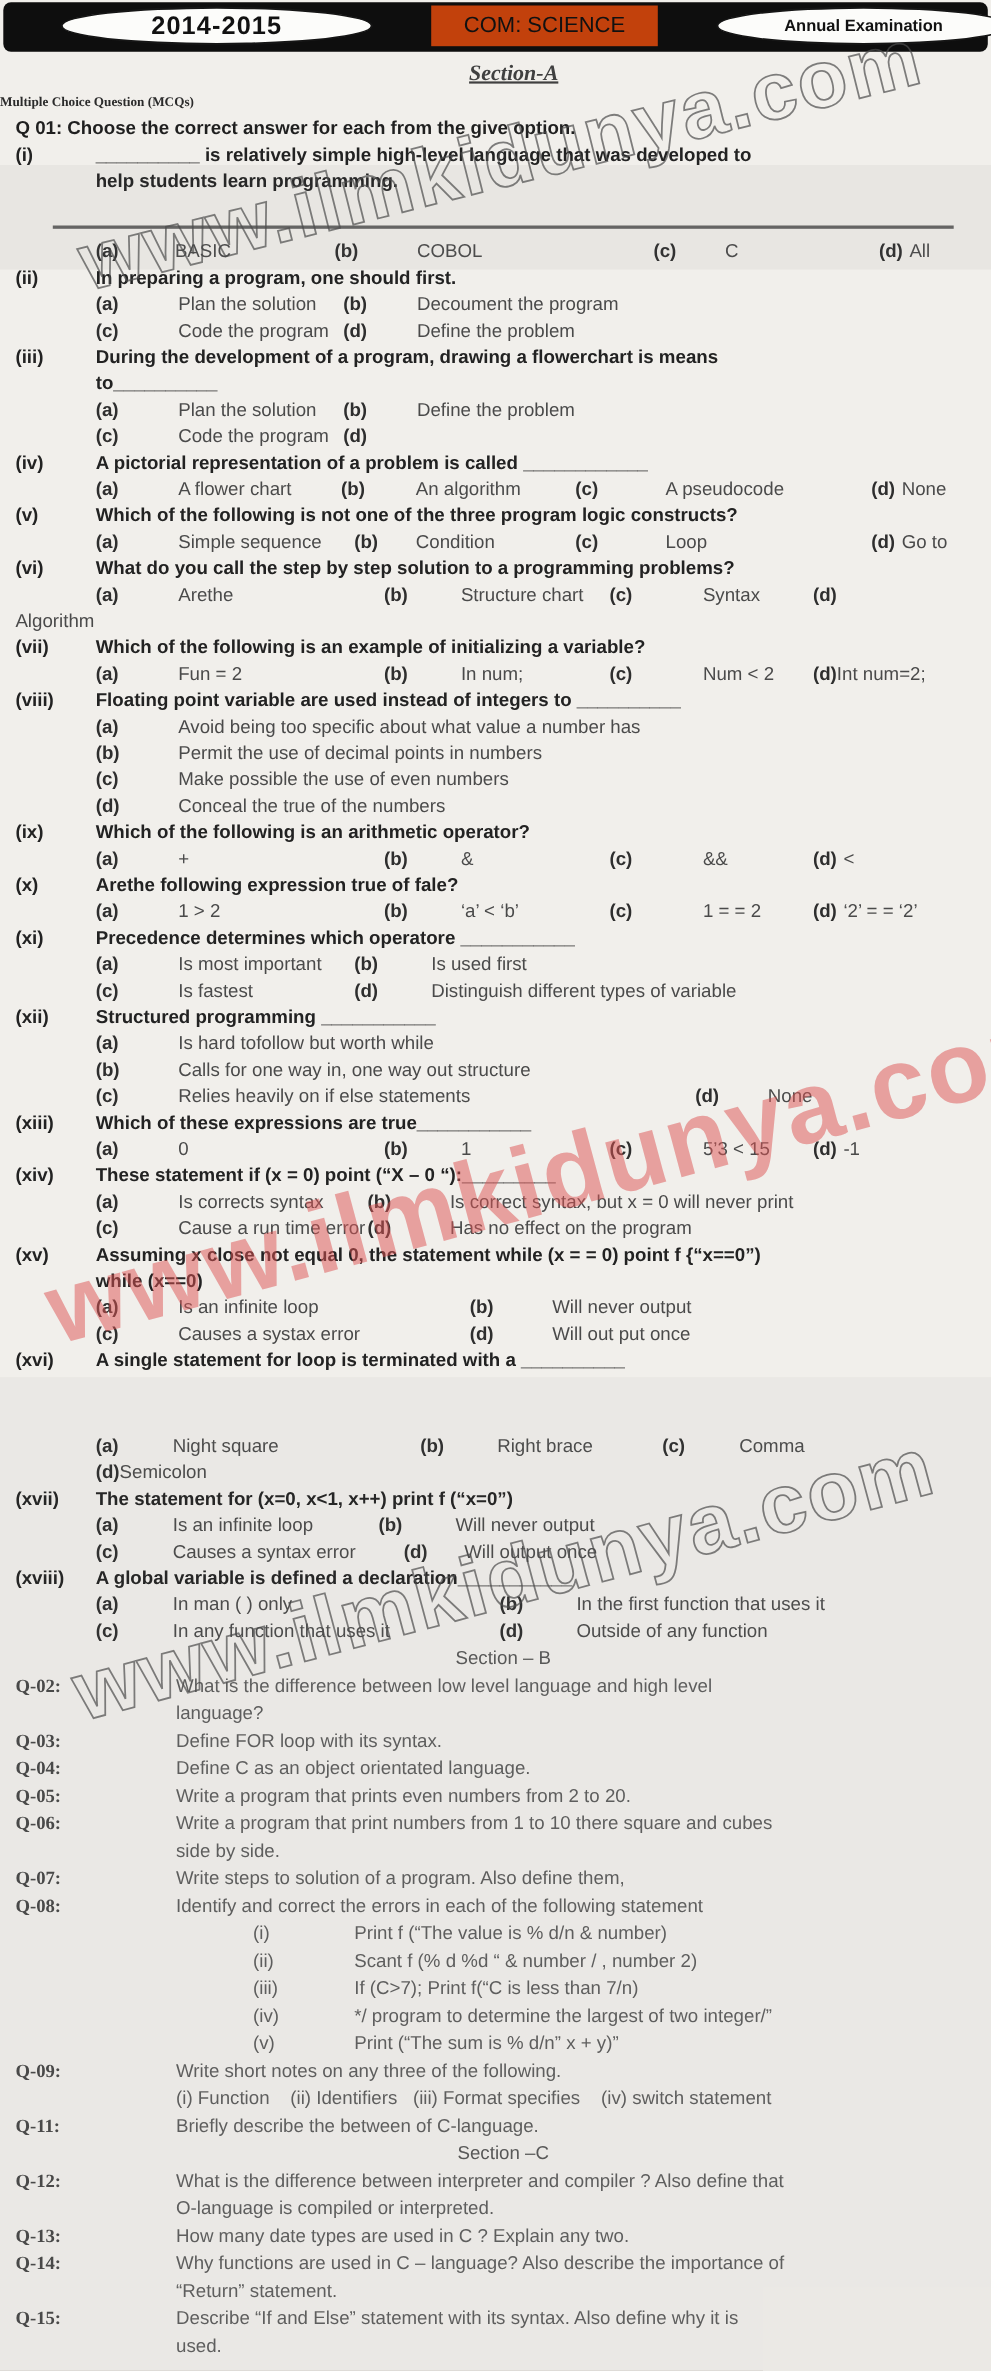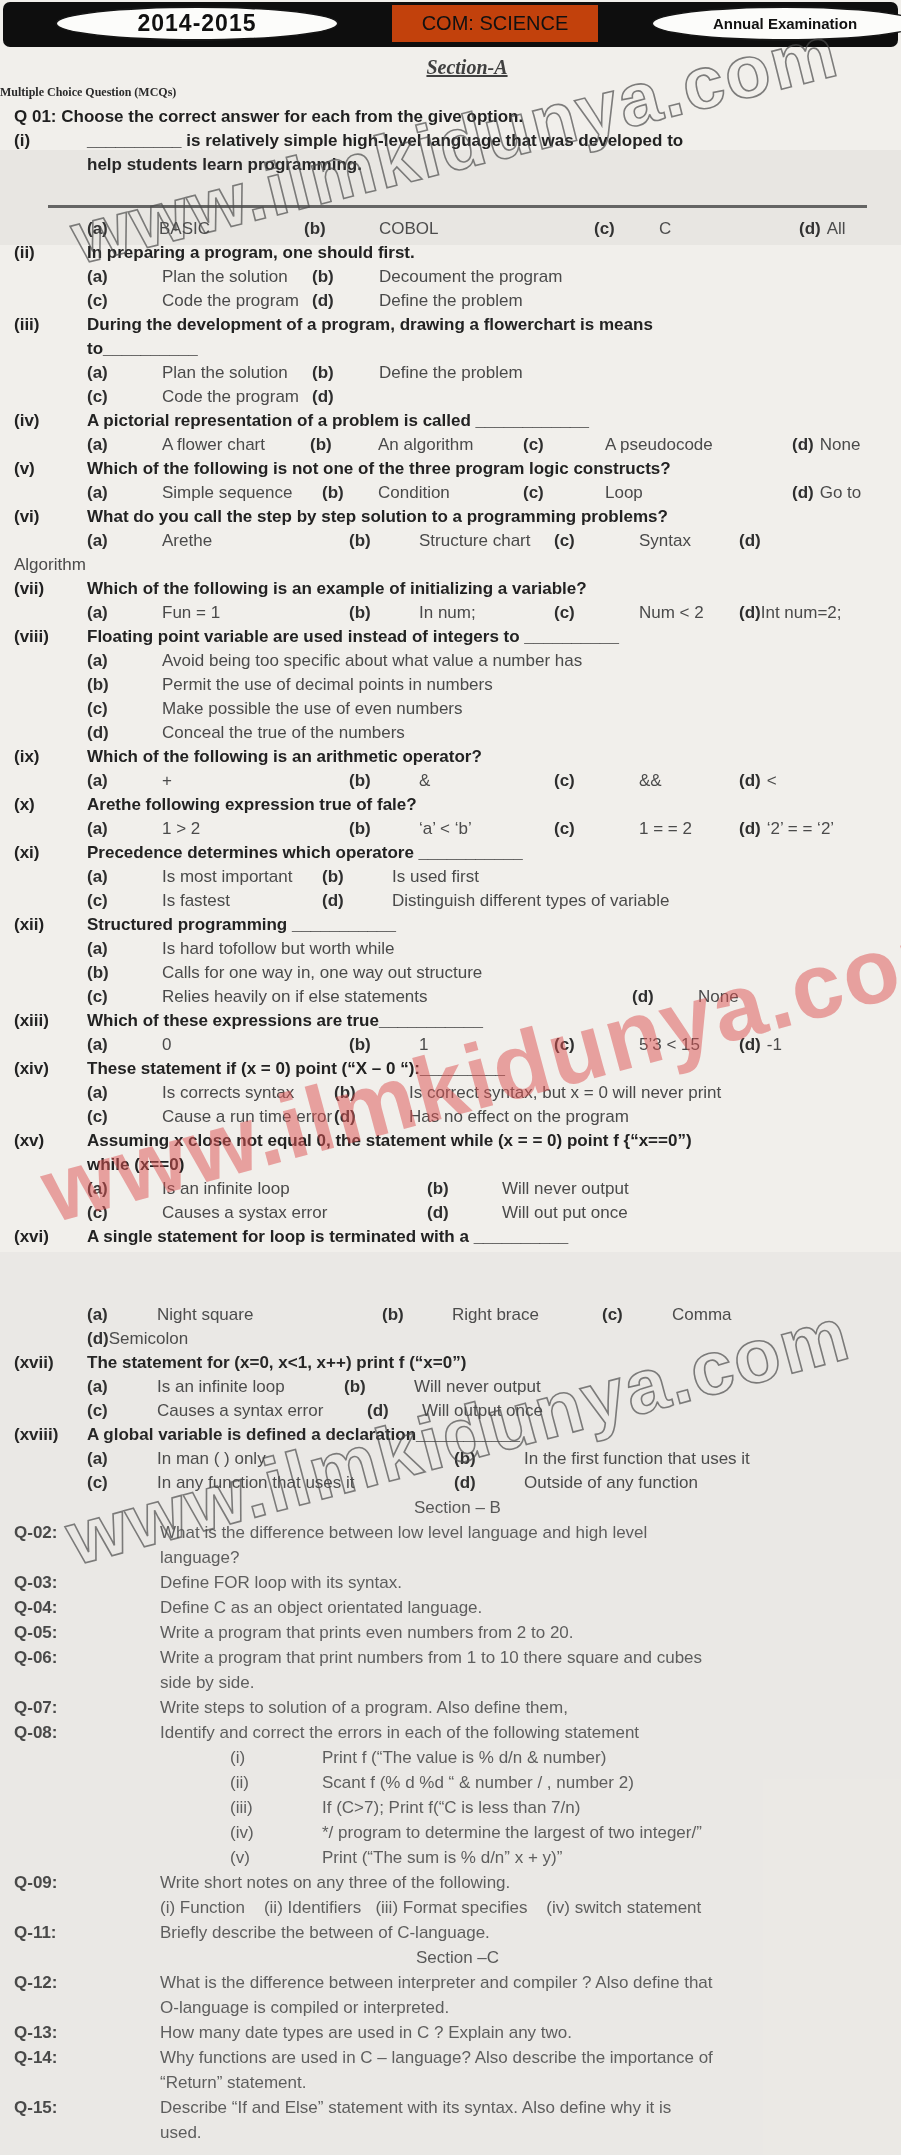--- a/index.html
+++ b/index.html
@@ -32,21 +32,21 @@
   .dcell.tight .ol{margin-right:0;}
   .wrapword{margin-left:-73px;color:#4a4a4a;}
   .gap-row{margin-top:54px;}
   
   .divider{position:relative;height:40px;}
   .divider-line{position:absolute;left:34px;right:34px;bottom:9px;border-top:3px solid #4d4d4d;opacity:.85;}
   
   .secb{padding-left:14px;font-size:17px;line-height:25px;color:#5d5d5d;}
   .sb-head{text-align:center;color:#575757;line-height:25px;}
   .sbq{display:grid;grid-template-columns:146px 1fr;}
-  .sbl{font-weight:bold;color:#474747;}
+  .sbl{font-weight:bold;color:#474747;font-family:Liberation Serif, serif;}
   .subrow{display:grid;grid-template-columns:92px 1fr;margin-left:70px;}
   
   .wm{position:absolute;font-weight:bold;white-space:nowrap;pointer-events:none;letter-spacing:2px;z-index:5;}
   .wm-outline{color:transparent;-webkit-text-stroke:1.6px rgba(75,75,75,0.7);}
   .wm-pink{color:rgba(221,82,82,0.5);}
   .wm1{font-size:74px;left:62px;top:102px;transform:rotate(-14deg);}
   .wm2{font-size:92px;left:28px;top:1015px;transform:rotate(-15deg);}
   .wm3{font-size:76px;left:55px;top:1392px;transform:rotate(-15deg);}
   
   .shade{position:absolute;left:0;right:0;pointer-events:none;}
@@ -191,21 +191,21 @@
         <div class="wrapword">Algorithm</div>
       </div>
     </div>
 
     <div class="q">
       <span class="num">(vii)</span>
       <div>
         <div class="qt">Which of the following is an example of initializing a variable?</div>
         <div class="orow" style="grid-template-columns:75px 187px 70px 135px 85px 100px 1fr">
           <span class="ol">(a)</span>
-            <span class="ot">Fun = 1</span>
+            <span class="ot">Fun = 2</span>
           <span class="ol">(b)</span>
             <span class="ot">In num;</span>
           <span class="ol">(c)</span>
             <span class="ot">Num &lt; 2</span>
           <span class="ot dcell tight"><b class="ol">(d)</b><span>Int num=2;</span></span>
         </div>
       </div>
     </div>
 
     <div class="q">

